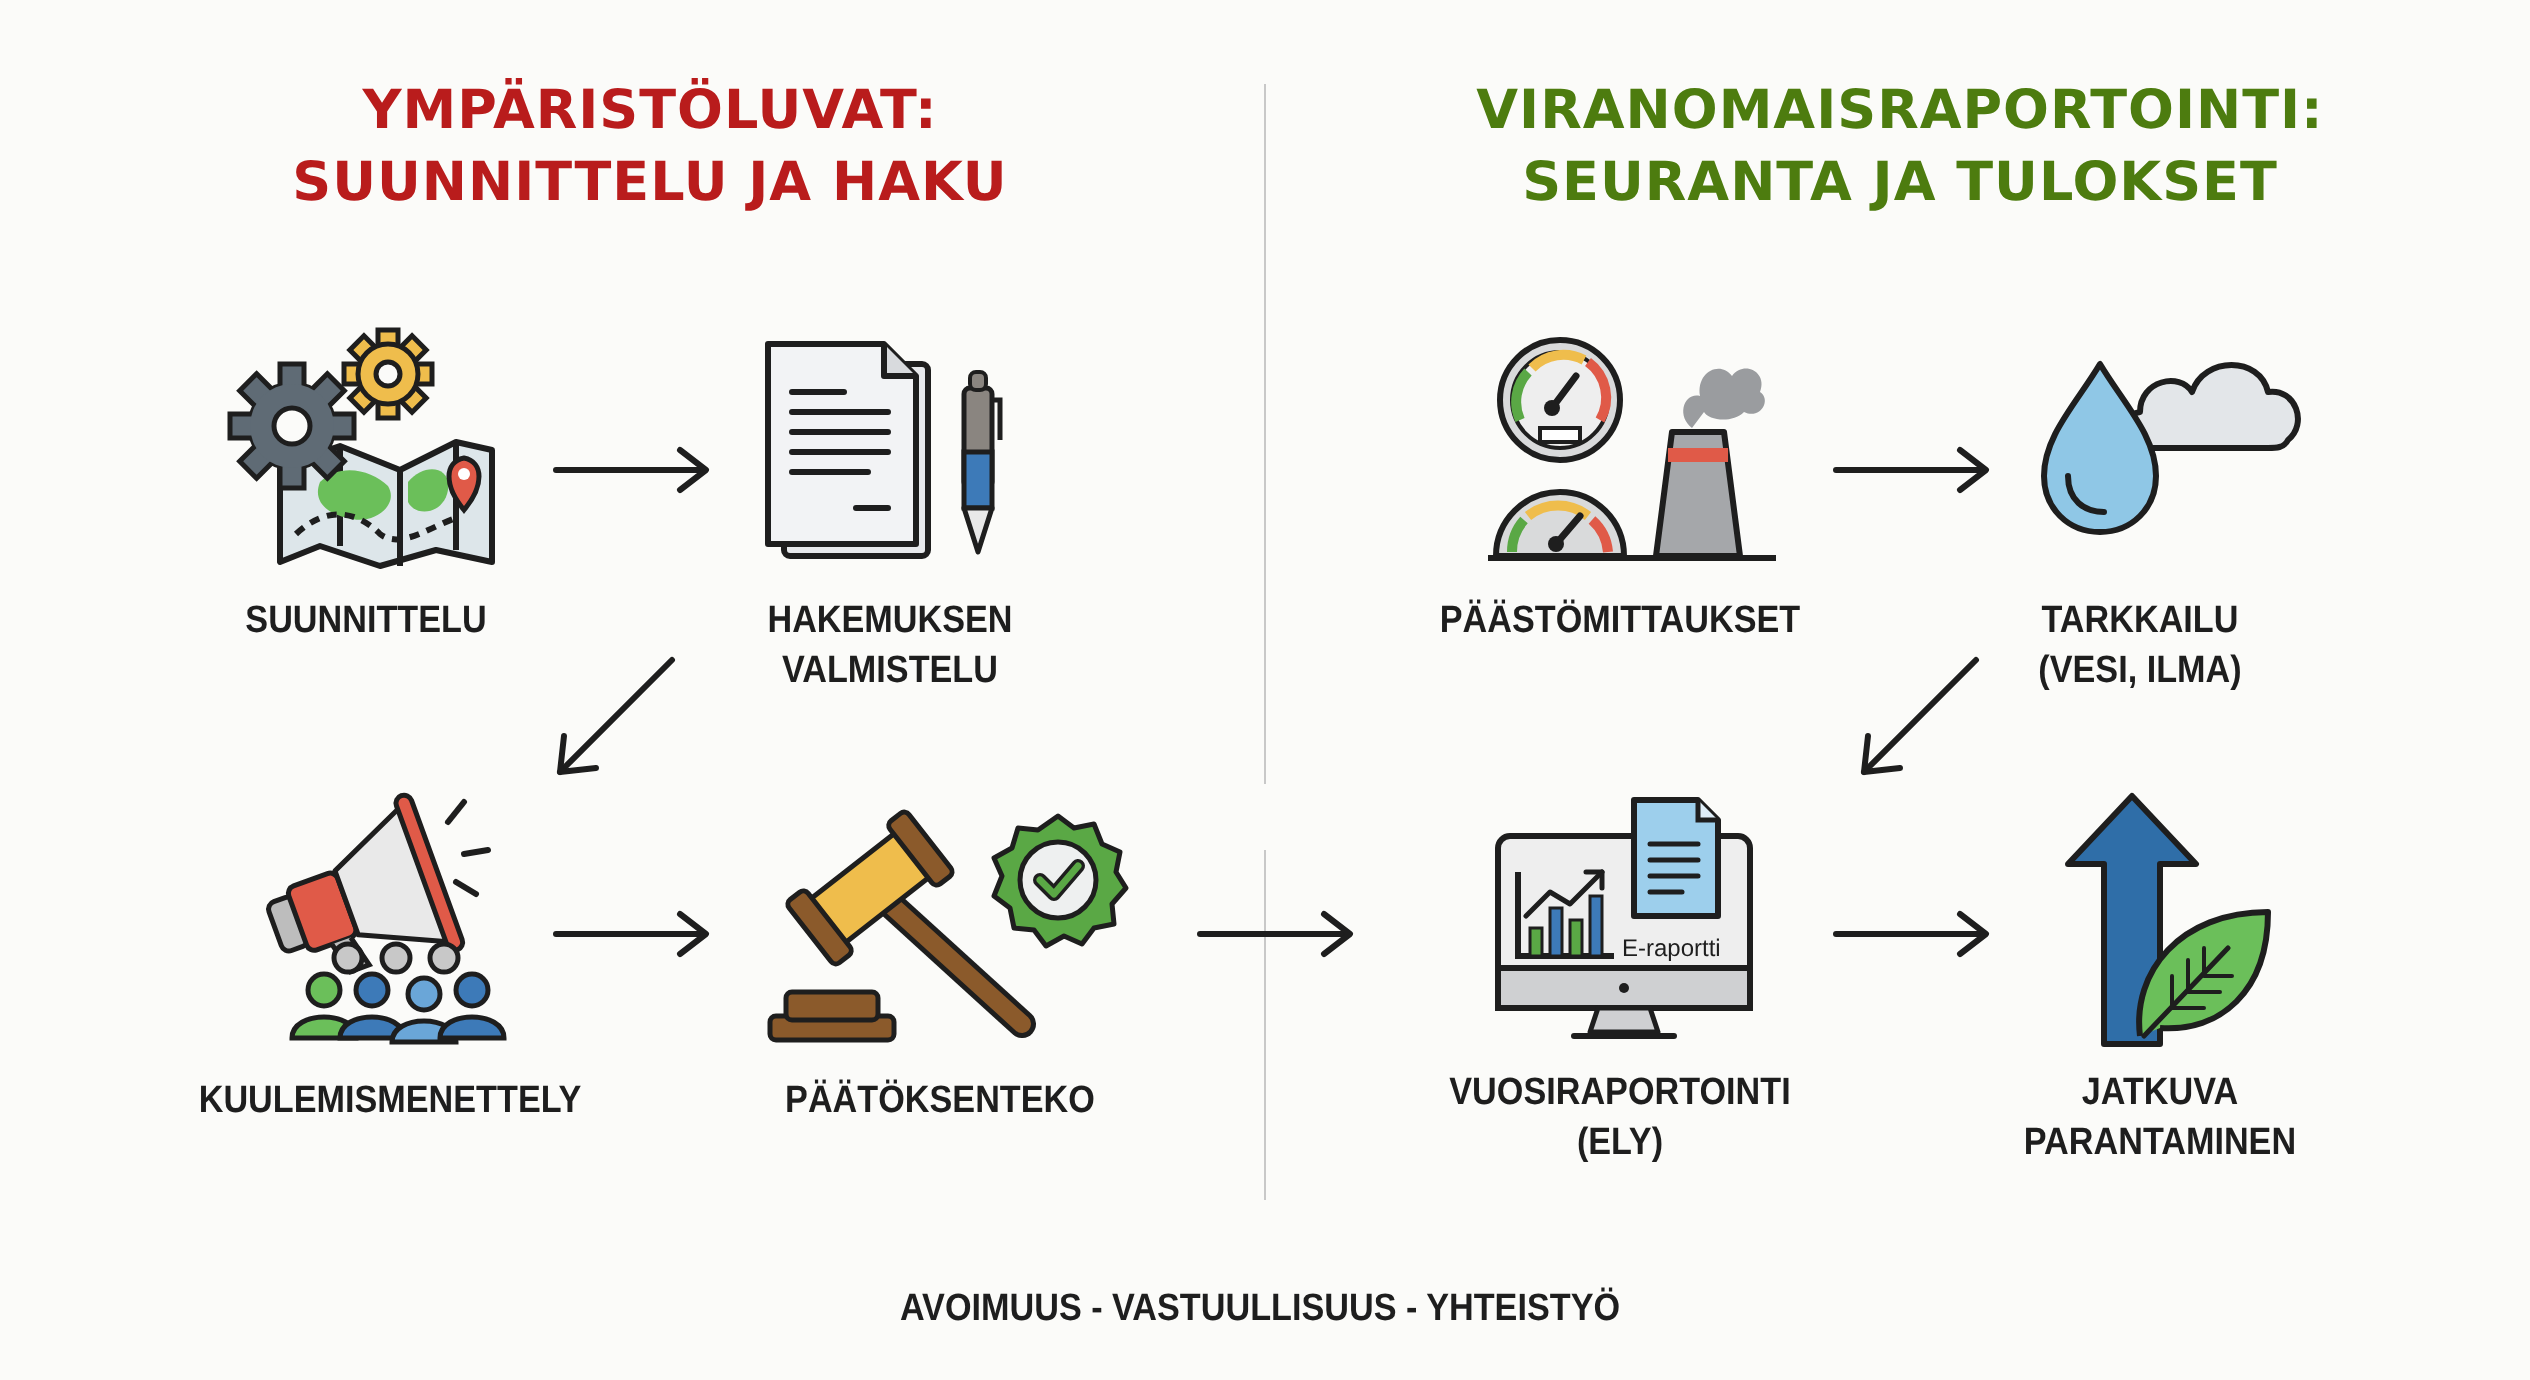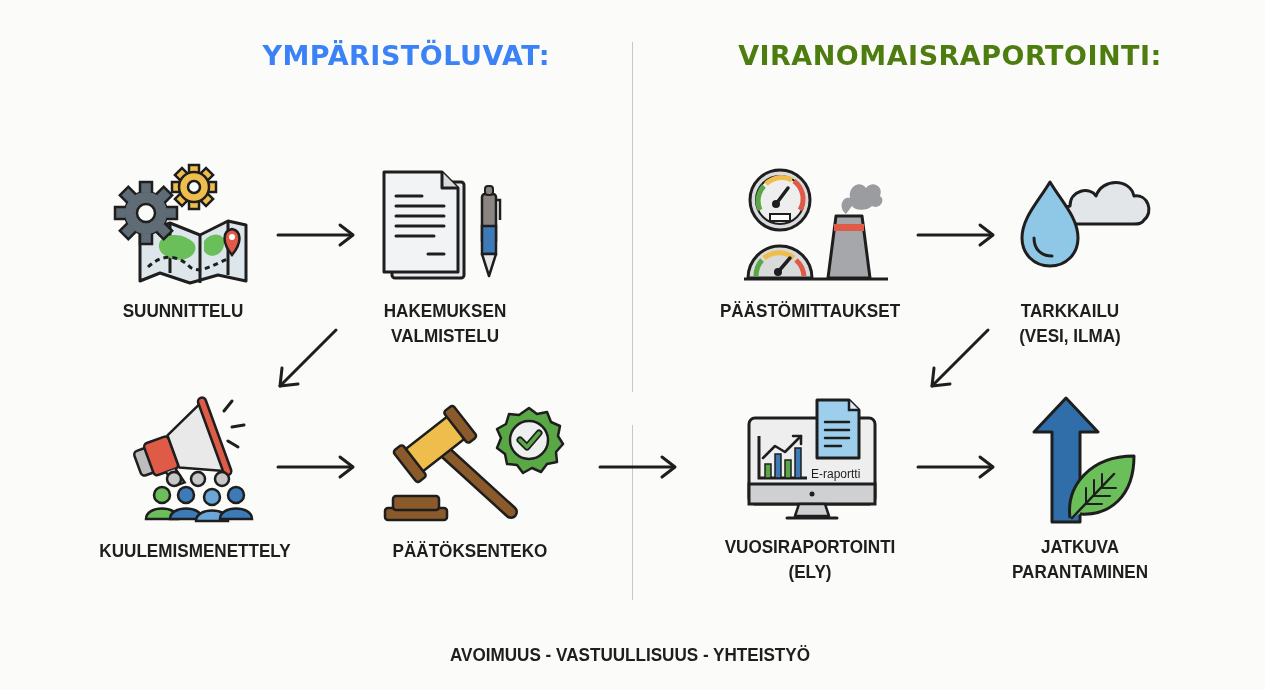--- a/index.html
+++ b/index.html
@@ -7,21 +7,21 @@
     width:1265px; height:690px; overflow:hidden;
     background:#fbfbf9;
     font-family:"Liberation Sans", sans-serif;
     position:relative; color:#1c1c1c;
   }
   .title {
     position:absolute; font-family:"DejaVu Sans", sans-serif;
     font-weight:bold; font-size:27px; line-height:36px; text-align:center;
     letter-spacing:0.5px;
   }
-  #title-left { left:100px; width:450px; top:38px; color:#3b82f6;text-align:right; }
+  #title-left { left:100px; width:450px; top:38px; color:#b91c1c; }
   #title-right { left:690px; width:520px; top:38px; color:#4d7c0f; }
   .divider { position:absolute; left:632px; width:1px; background:#c8c8c8; }
   .icon { position:absolute; }
   .label {
     position:absolute; font-family:"Liberation Sans", sans-serif;
     font-weight:bold; font-size:19px; line-height:25px;
     text-align:center; white-space:nowrap; color:#1e1e1e;
     transform:scaleX(0.9); transform-origin:center top;
   }
   .arrow { position:absolute; }
@@ -29,23 +29,25 @@
     position:absolute; left:380px; width:500px; top:644px; text-align:center;
     font-weight:bold; font-size:19px; color:#1e1e1e;
     transform:scaleX(0.9);
   }
 </style>
 </head>
 <body>
 
 <div id="title-left" class="title">
   <div>YMPÄRISTÖLUVAT:</div>
+  <div>SUUNNITTELU JA HAKU</div>
 </div>
 <div id="title-right" class="title">
   <div>VIRANOMAISRAPORTOINTI:</div>
+  <div>SEURANTA JA TULOKSET</div>
 </div>
 
 <div class="divider" style="top:42px;height:350px;"></div>
 <div class="divider" style="top:425px;height:175px;"></div>
 
 <div class="icon" style="left:108px;top:163px;width:150px;height:125px;">
   <svg width="150" height="125" viewBox="0 0 150 125">
 
     <polygon points="32,70 62,60 92,72 120,58 138,62 138,118 110,112 82,120 52,110 32,118" fill="#dde6ea" stroke="#1e1e1e" stroke-width="3" stroke-linejoin="round"></polygon>
     <line x1="62" y1="60" x2="62" y2="110" stroke="#1e1e1e" stroke-width="3"></line>

